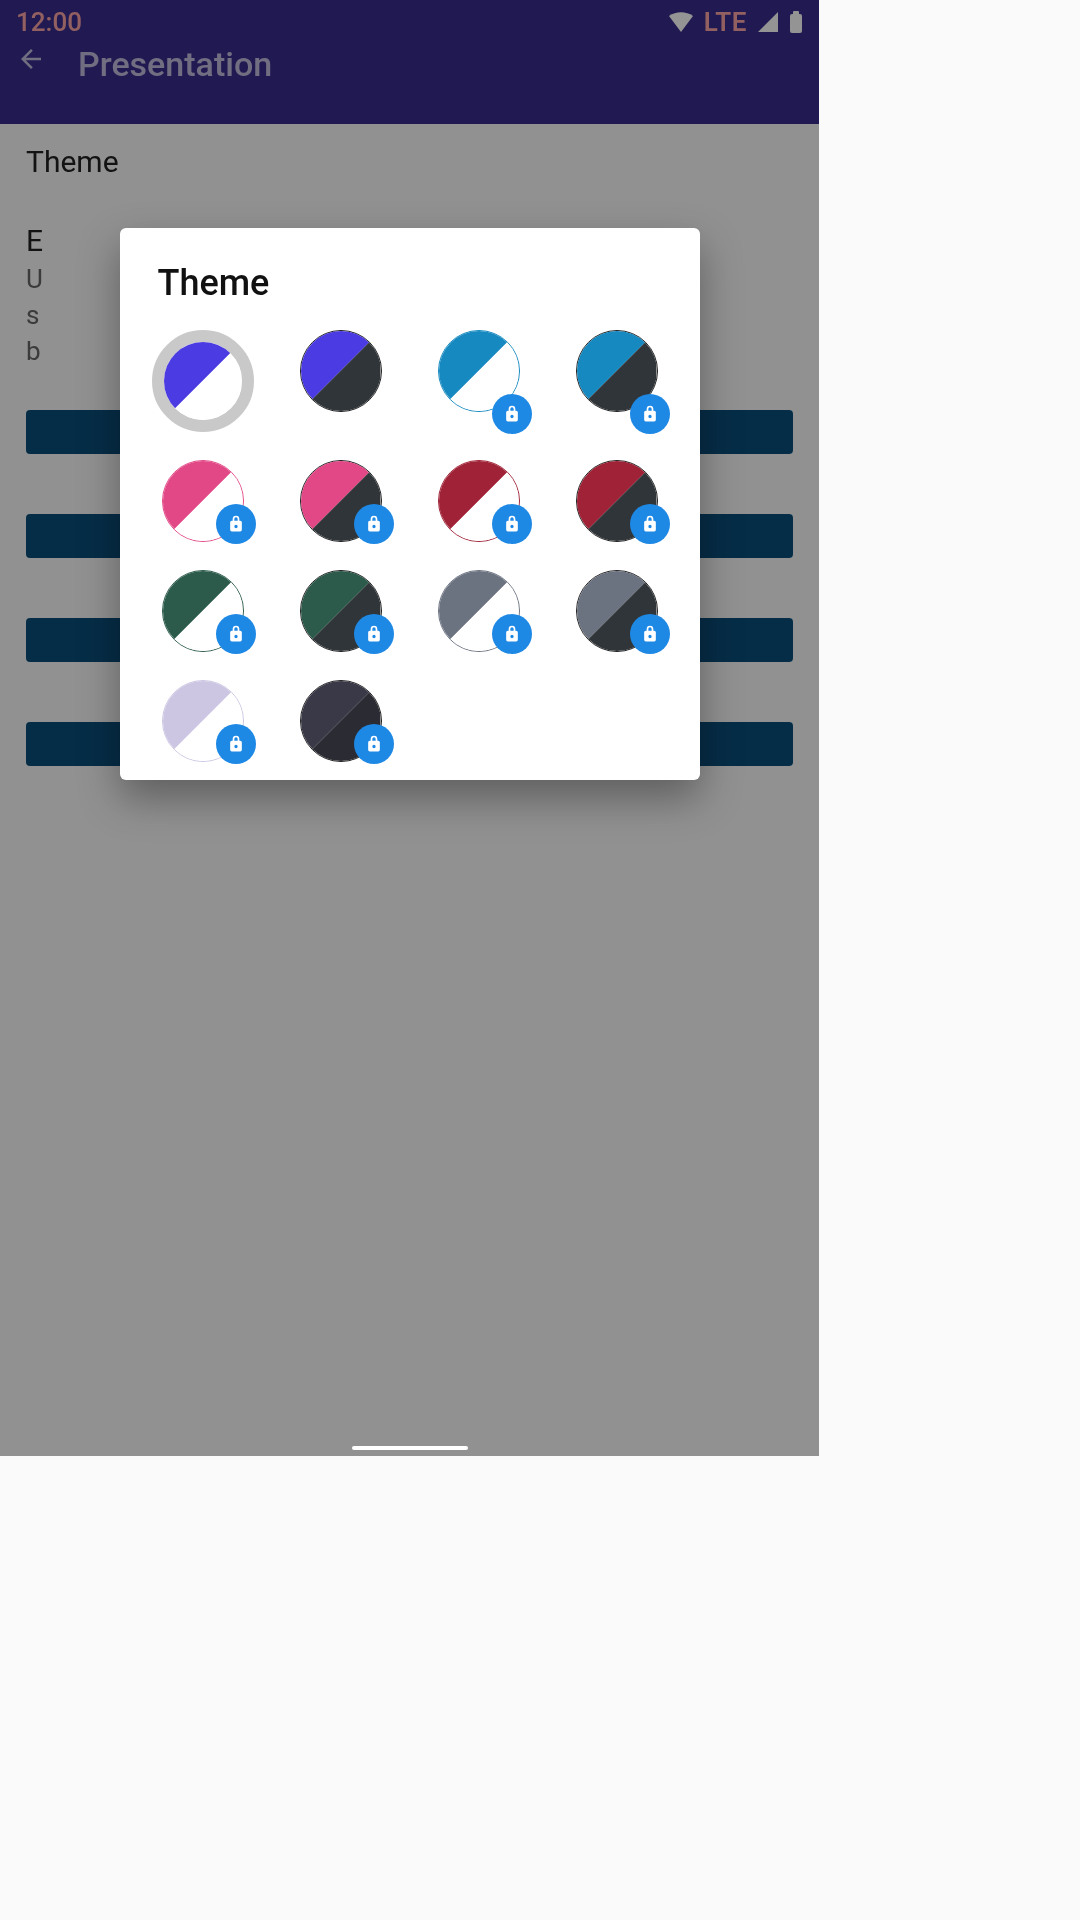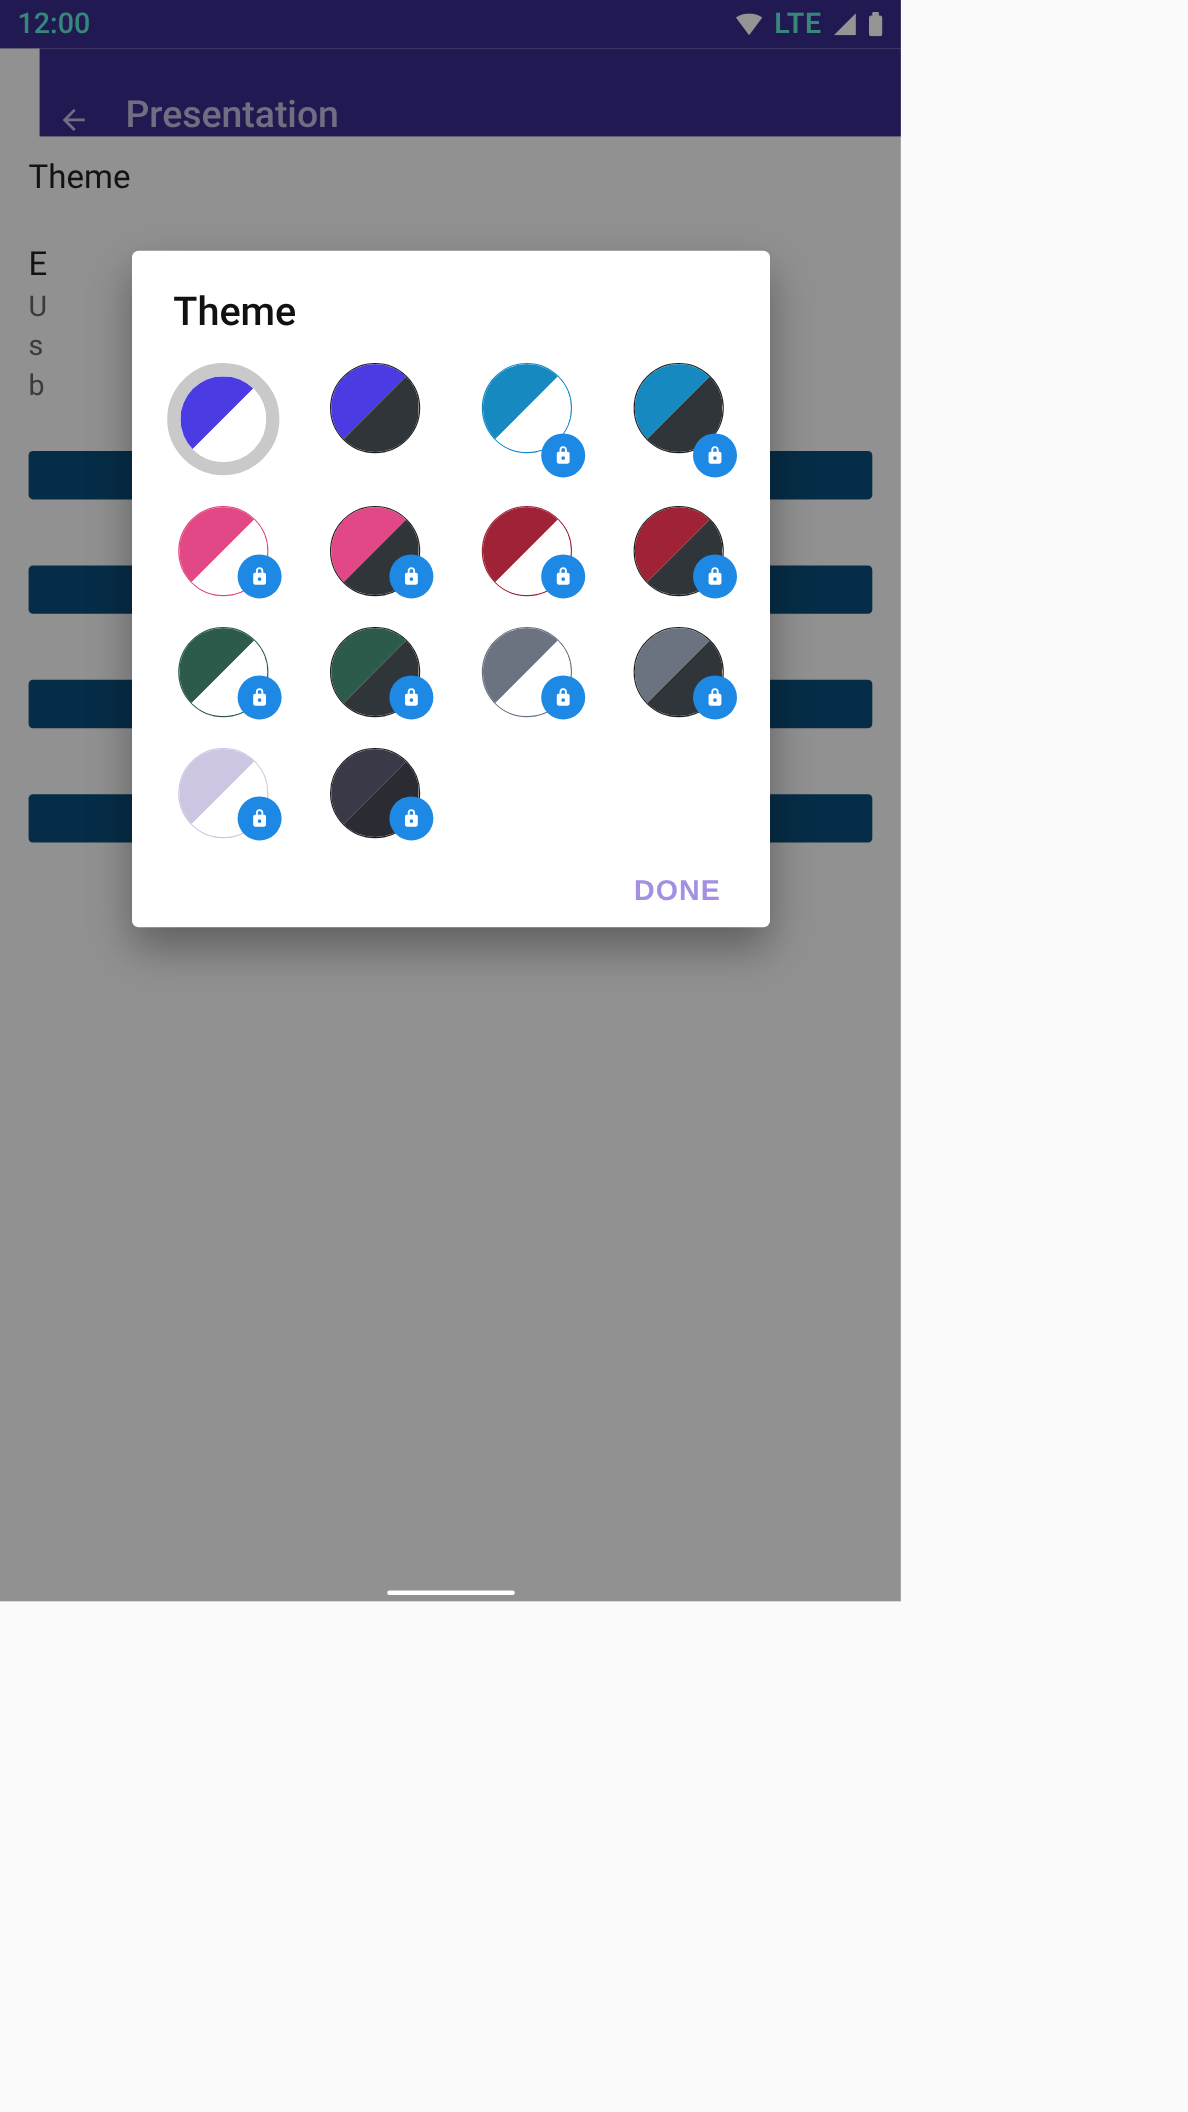--- a/index.html
+++ b/index.html
@@ -1,32 +1,32 @@
 <!DOCTYPE html>
 <html><head>
 <meta charset="utf-8">
 <style>
   * { box-sizing: border-box; margin: 0; padding: 0; }
   html, body { width: 819px; height: 1456px; overflow: hidden; font-family: Roboto, "Helvetica Neue", Arial, sans-serif; }
   body { background: #fafafa; position: relative; }
 
   
   .statusbar {
-    height: 44px; background: #3a2e8d; color: #5eead4;
+    height: 44px; background: #3a2e8d; color: #fca5a5;
     display: flex; align-items: center; justify-content: space-between;
     padding: 0 16px; font-size: 26px; font-weight: 500;
   }
   .statusbar .right { display: flex; align-items: center; gap: 10px; }
   .statusbar .right svg { display: block; }
   .lte { font-weight: 600; letter-spacing: 0.5px; }
 
   
   .appbar {
     height: 80px; background: #3a2e8d; color: #fff;
-    display: flex; align-items: flex-end; padding: 0 16px; gap: 32px; margin-left: 36px;
+    display: flex; align-items: flex-start; padding: 0 16px; gap: 32px;
   }
   .appbar .back { display: flex; }
   .appbar .title { font-size: 34px; font-weight: 500; color: #c3bde0; }
 
   
   .page { padding: 20px 26px; }
   .row { margin-bottom: 44px; }
   .row .heading { font-size: 30px; color: #222; }
   .row .sub { font-size: 26px; color: #666; margin-top: 6px; }
   .block { width: 100%; height: 44px; background: #0b4f7a; border-radius: 4px; margin: 14px 0; }
@@ -268,18 +268,15 @@
           <div class="half top" style="background: rgb(58, 57, 71);"></div>
           <div class="half bot" style="background: rgb(43, 43, 51);"></div>
         </div>
         <div class="lockbadge" style="background: rgb(30, 136, 229);">
           <svg viewBox="0 0 24 24">
             <path fill="#fff" d="M17 8h-1V6a4 4 0 0 0-8 0v2H7a2 2 0 0 0-2 2v9a2 2 0 0 0 2 2h10a2 2 0 0 0 2-2v-9a2 2 0 0 0-2-2zm-7-2a2 2 0 0 1 4 0v2h-4V6zm2 11a2 2 0 1 1 0-4 2 2 0 0 1 0 4z"></path>
           </svg>
         </div>
       </div>
     </div>
-  <div class="dialog-actions">
-    <button class="done-btn">DONE</button>
-  </div>
 </div>
 
 <div class="home-indicator"></div>
 
 </body></html>

